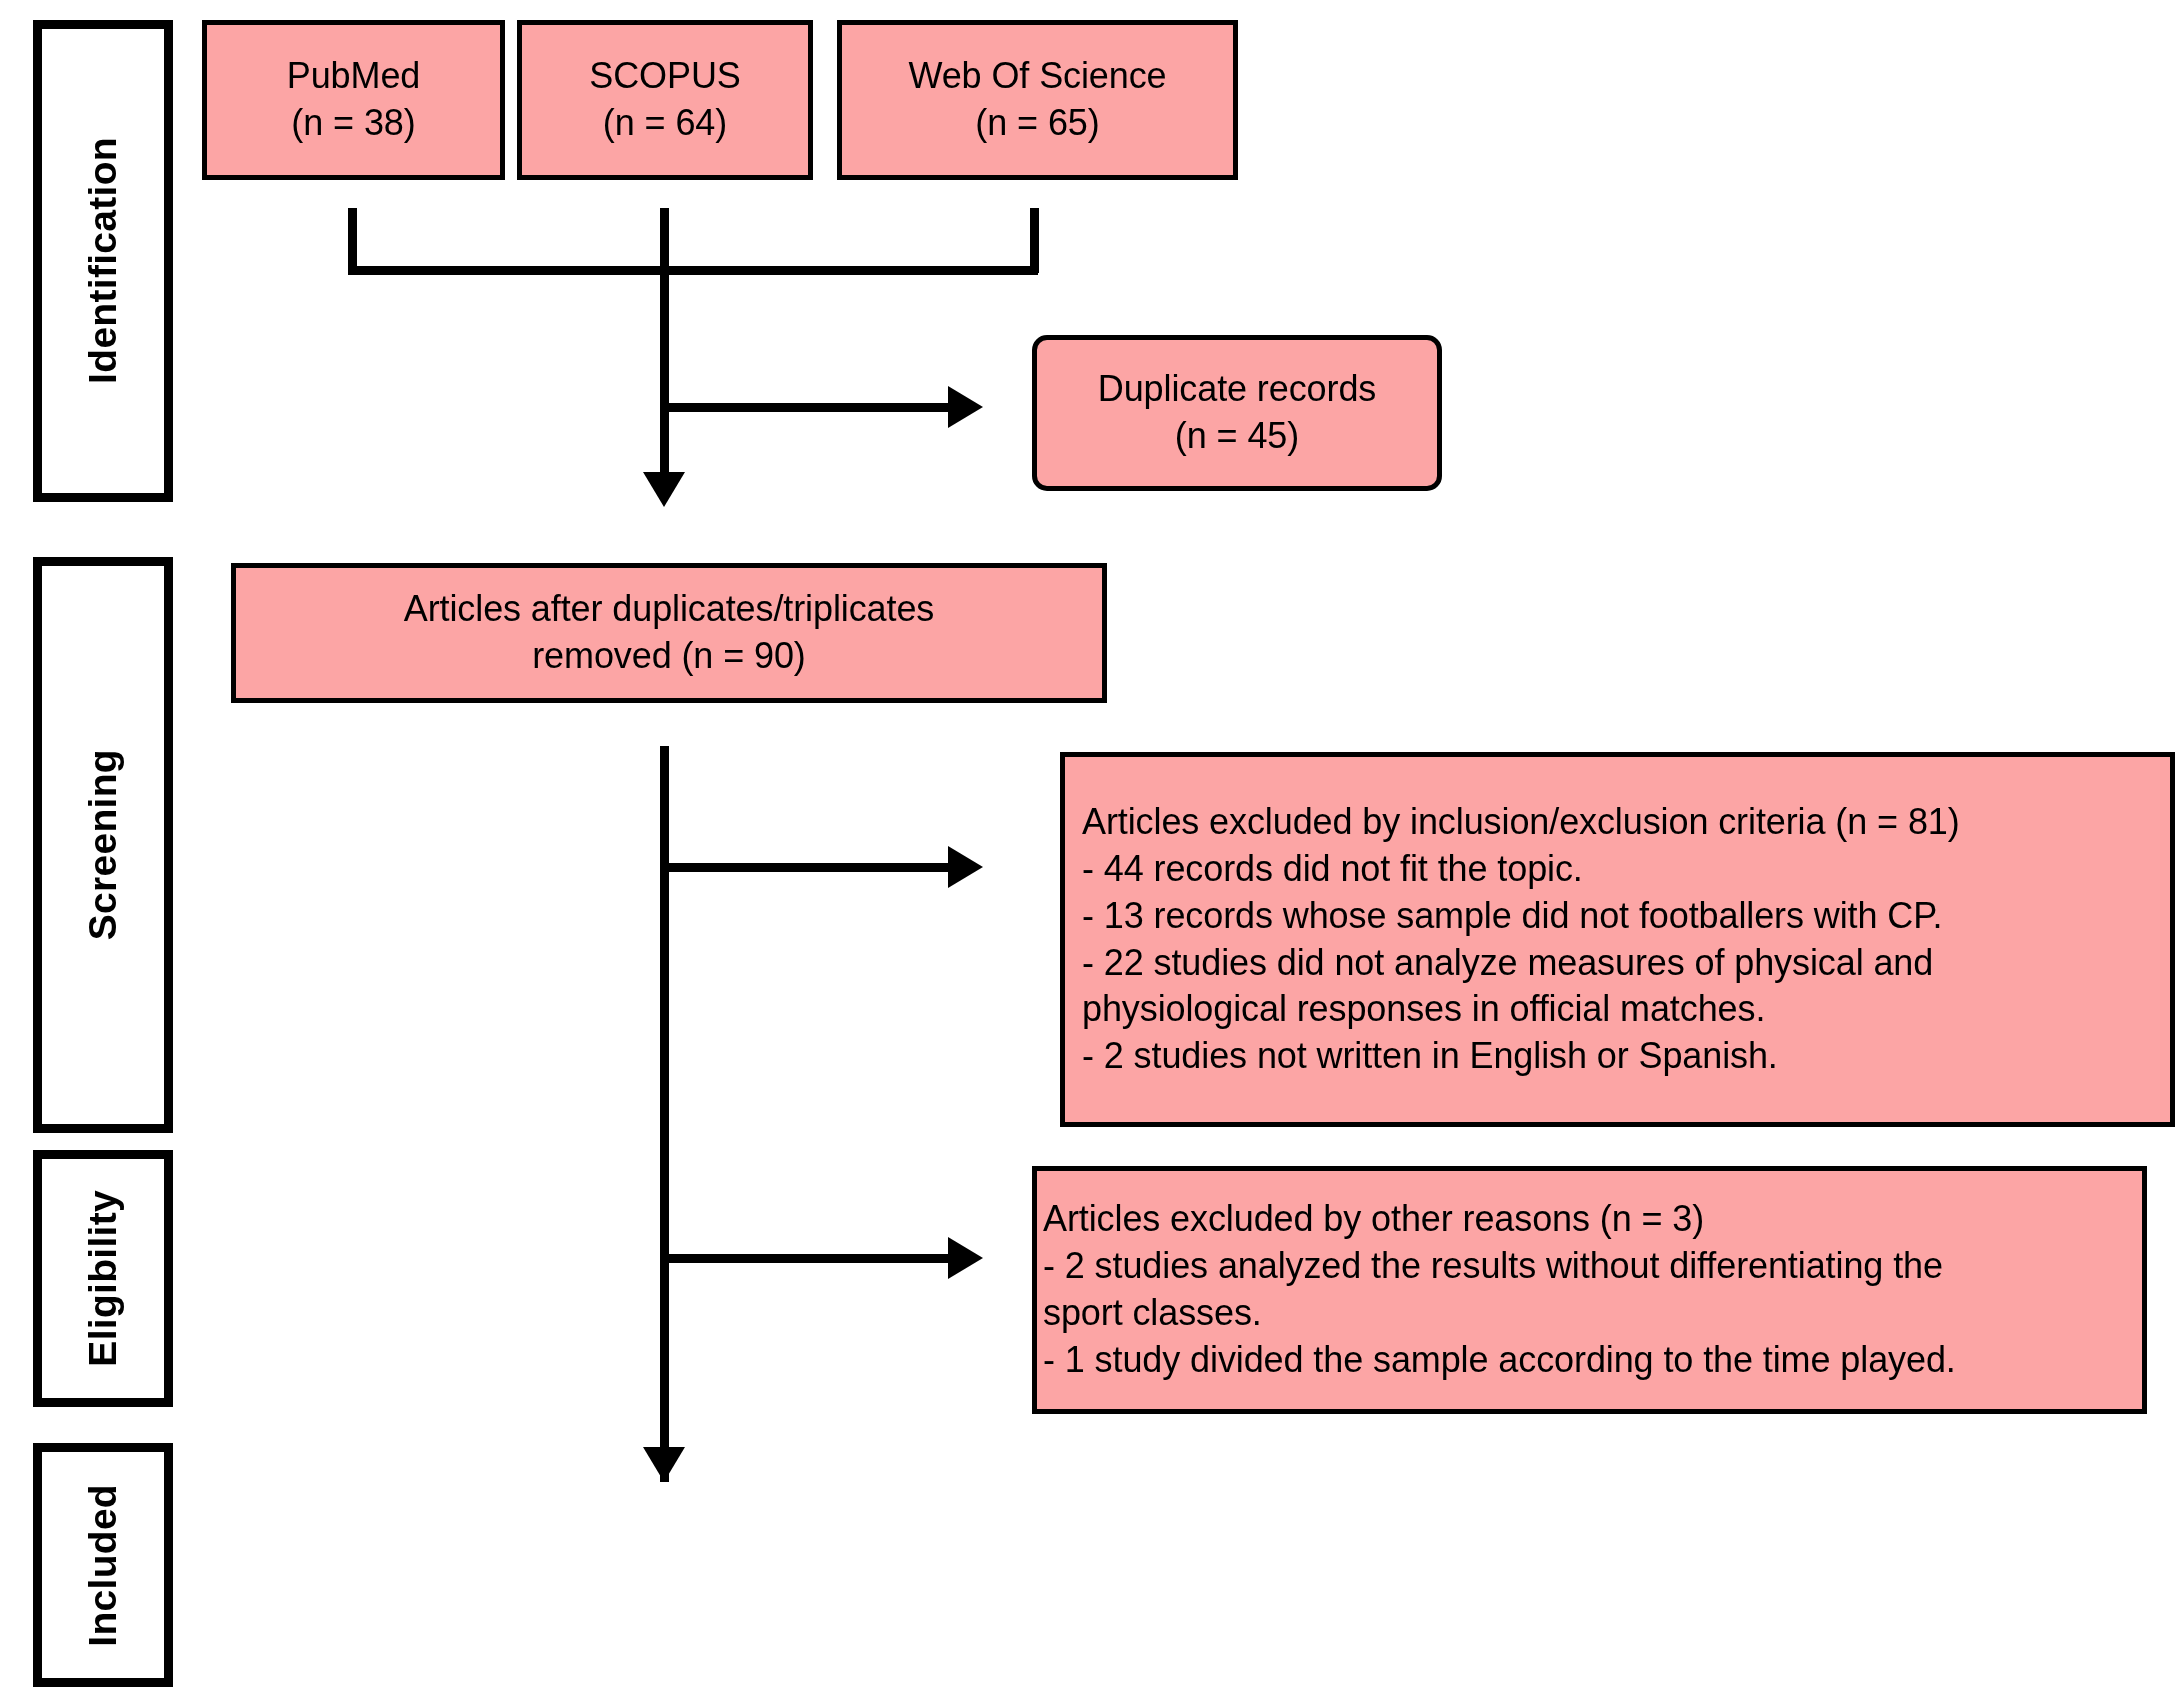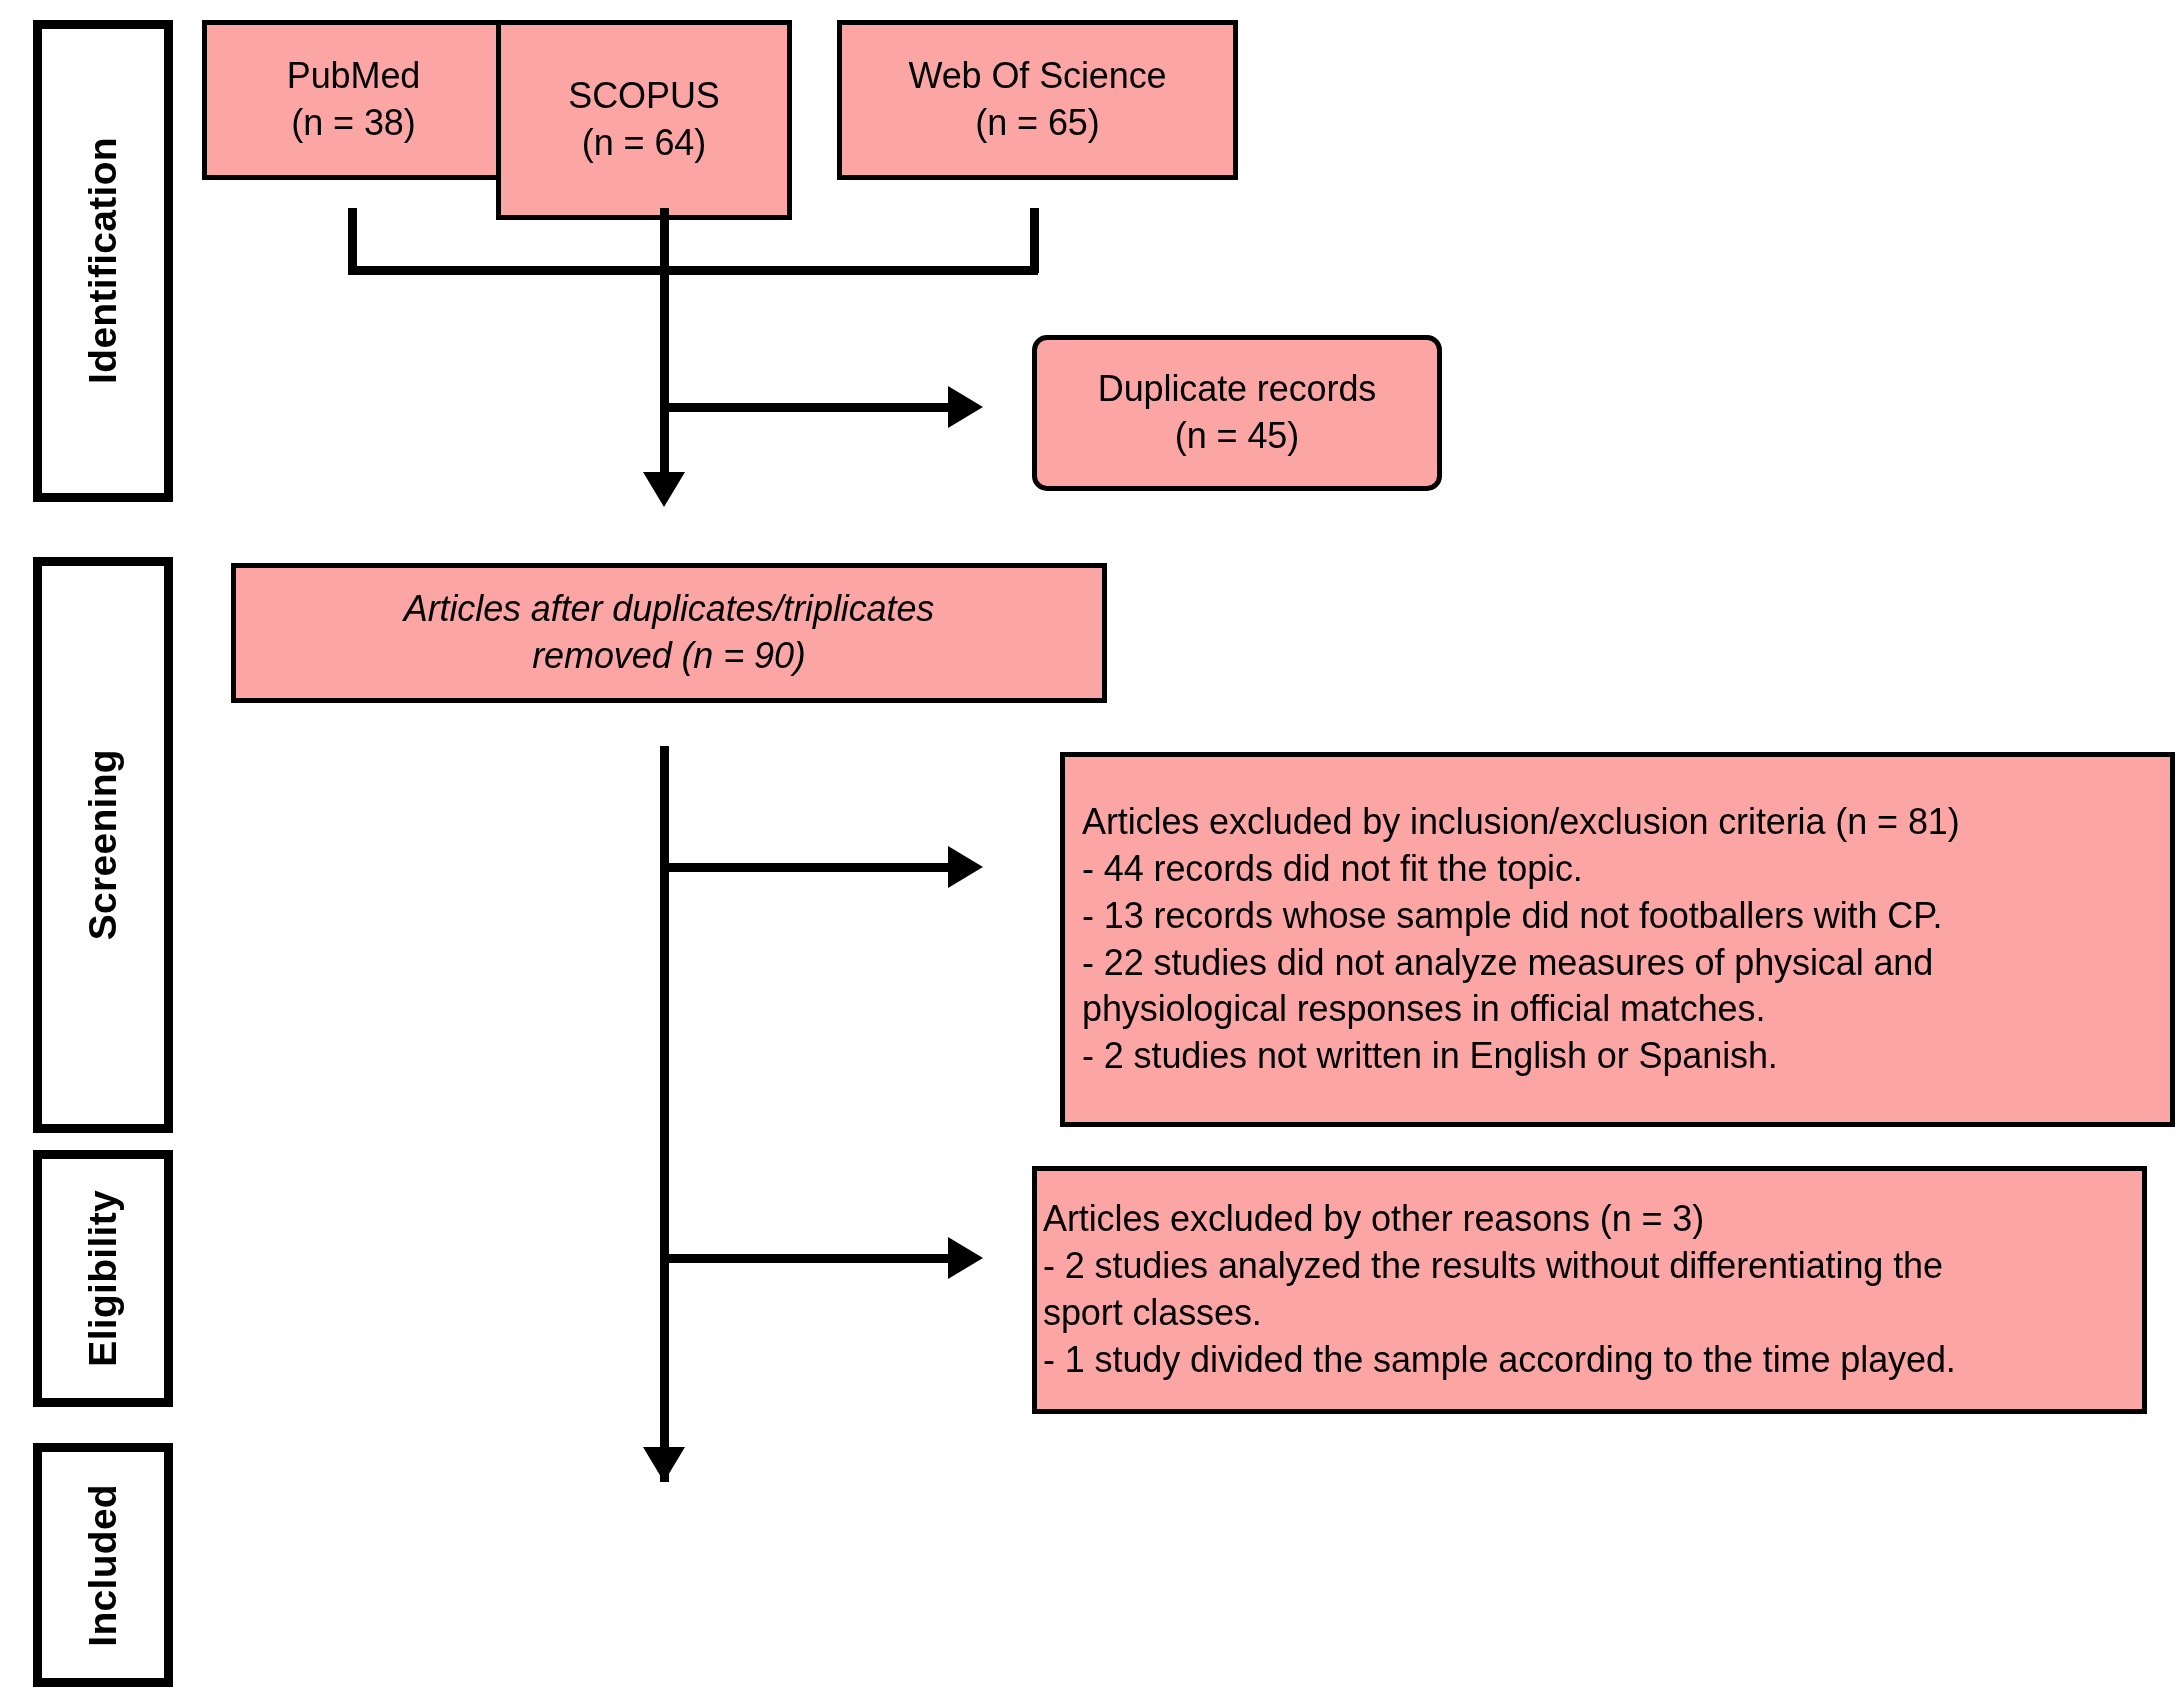--- a/index.html
+++ b/index.html
@@ -102,21 +102,21 @@
 
   <div class="stage" style="left:33px; top:1443px; width:140px; height:244px;">
     <span class="vtext">Included</span>
   </div>
 
   <div class="box center" style="left:202px; top:19.5px; width:303px; height:160px;">
     <div class="line">PubMed</div>
     <div class="line">(n = 38)</div>
   </div>
 
-  <div class="box center" style="left:496px; top:19.5px; width:296px; height:200px;">
+  <div class="box center" style="left:517px; top:19.5px; width:296px; height:160px;">
     <div class="line">SCOPUS</div>
     <div class="line">(n = 64)</div>
   </div>
 
   <div class="box center" style="left:837px; top:19.5px; width:401px; height:160px;">
     <div class="line">Web Of Science</div>
     <div class="line">(n = 65)</div>
   </div>
 
   <div class="vline" style="left:348px; top:208px; width:8.5px; height:65px;"></div>
@@ -131,21 +131,21 @@
   <div class="arrow-down" style="left:643px; top:472px;"></div>
 
   <div class="hline" style="left:660px; top:403px; width:293px; height:8.5px;"></div>
   <div class="arrow-right" style="left:948px; top:386px;"></div>
 
   <div class="box center" style="left:1032px; top:335px; width:410px; height:156px;border-radius:15px;">
     <div class="line">Duplicate records</div>
     <div class="line">(n = 45)</div>
   </div>
 
-  <div class="box center" style="left:231px; top:563px; width:876px; height:140px;font-style:italic;">
+  <div class="box center" style="left:231px; top:563px; width:876px; height:140px;">
     <div class="line">Articles after duplicates/triplicates</div>
     <div class="line">removed (n = 90)</div>
   </div>
 
   <div class="vline" style="left:660px; top:746px; width:8.5px; height:736px;"></div>
   <div class="arrow-down" style="left:643px; top:1447px;"></div>
 
   <div class="hline" style="left:660px; top:863px; width:293px; height:8.5px;"></div>
   <div class="arrow-right" style="left:948px; top:846px;"></div>
 

